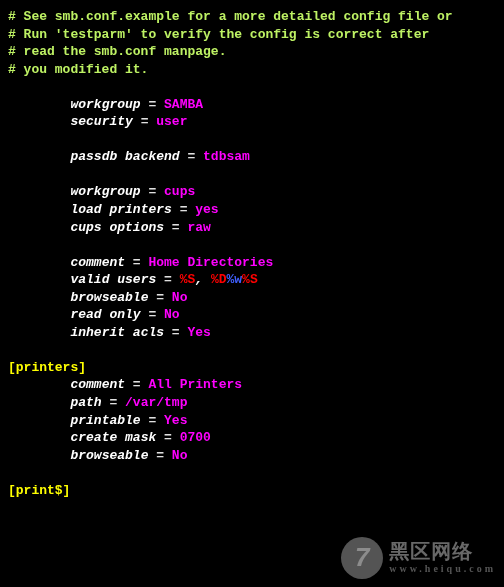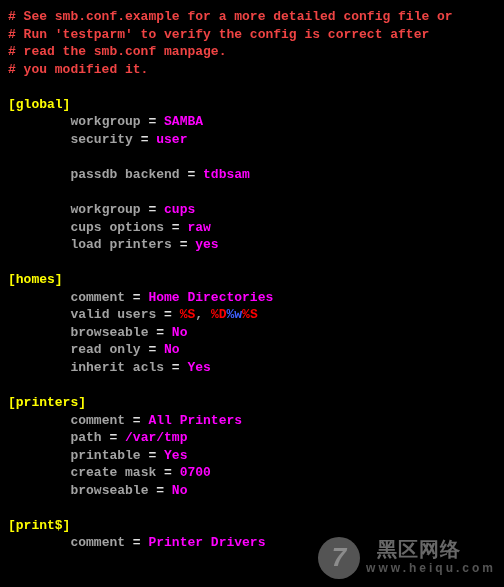--- a/index.html
+++ b/index.html
@@ -10,23 +10,23 @@
     font-size: 13px;
     font-weight: bold;
     line-height: 1.35;
     width: 504px;
     height: 587px;
     box-sizing: border-box;
     position: relative;
     overflow: hidden;
   }
   .line { white-space: pre; }
-  .cyan    { color: #ef4444; font-family: Liberation Mono, monospace; }
+  .cyan    { color: #bef264; font-family: Liberation Mono, monospace; }
   .yellow  { color: #ffff00; }
-  .green   { color: #a3a3a3; }
+  .green   { color: #ffffff; font-style: italic; }
   .white   { color: #e0e0e0; }
   .magenta { color: #ff00ff; margin-top: 8px; }
   .red     { color: #ff0000; }
   .blue    { color: #4060ff; }
 
   .watermark {
     position: absolute;
     right: 8px;
     bottom: 8px;
     display: flex;
@@ -48,64 +48,60 @@
     font-size: 26px;
     font-weight: bold;
     font-style: italic;
   }
   .wm-text {
     color: #bdbdbd;
     font-family: "Microsoft YaHei", Arial, sans-serif;
     font-size: 20px;
     line-height: 1.05;
     letter-spacing: 1px;
-    margin-left: 11px;
   }
   .wm-sub {
     color: #9a9a9a;
-    font-family: Liberation Sans, sans-serif;
-    font-size: 12px;
+    font-family: Liberation Serif, serif;
+    font-size: 10px;
     letter-spacing: 3px;
   }
 </style>
 </head>
 <body>
 
 <div id="content">
     <div class="line"><span class="cyan"># See smb.conf.example for a more detailed config file or</span></div>
     <div class="line"><span class="cyan"># Run 'testparm' to verify the config is correct after</span></div>
     <div class="line"><span class="cyan"># read the smb.conf manpage.</span></div>
     <div class="line"><span class="cyan"># you modified it.</span></div>
     <div class="line"><span> </span></div>
-    <div class="line"><span class="yellow">[global]</span></div>
     <div class="line"><span>        </span><span class="green">workgroup</span><span class="white"> = </span><span class="magenta">SAMBA</span></div>
     <div class="line"><span>        </span><span class="green">security</span><span class="white"> = </span><span class="magenta">user</span></div>
     <div class="line"><span> </span></div>
     <div class="line"><span>        </span><span class="green">passdb backend</span><span class="white"> = </span><span class="magenta">tdbsam</span></div>
     <div class="line"><span> </span></div>
     <div class="line"><span>        </span><span class="green">workgroup</span><span class="white"> = </span><span class="magenta">cups</span></div>
+    <div class="line"><span>        </span><span class="green">load printers</span><span class="white"> = </span><span class="magenta">yes</span></div>
     <div class="line"><span>        </span><span class="green">cups options</span><span class="white"> = </span><span class="magenta">raw</span></div>
-    <div class="line"><span>        </span><span class="green">load printers</span><span class="white"> = </span><span class="magenta">yes</span></div>
     <div class="line"><span> </span></div>
-    <div class="line"><span class="yellow">[homes]</span></div>
     <div class="line"><span>        </span><span class="green">comment</span><span class="white"> = </span><span class="magenta">Home Directories</span></div>
     <div class="line"><span>        </span><span class="green">valid users</span><span class="white"> = </span><span class="red">%S</span><span class="green">, </span><span class="red">%D</span><span class="blue">%w</span><span class="red">%S</span></div>
     <div class="line"><span>        </span><span class="green">browseable</span><span class="white"> = </span><span class="magenta">No</span></div>
     <div class="line"><span>        </span><span class="green">read only</span><span class="white"> = </span><span class="magenta">No</span></div>
     <div class="line"><span>        </span><span class="green">inherit acls</span><span class="white"> = </span><span class="magenta">Yes</span></div>
     <div class="line"><span> </span></div>
     <div class="line"><span class="yellow">[printers]</span></div>
     <div class="line"><span>        </span><span class="green">comment</span><span class="white"> = </span><span class="magenta">All Printers</span></div>
     <div class="line"><span>        </span><span class="green">path</span><span class="white"> = </span><span class="magenta">/var/tmp</span></div>
     <div class="line"><span>        </span><span class="green">printable</span><span class="white"> = </span><span class="magenta">Yes</span></div>
     <div class="line"><span>        </span><span class="green">create mask</span><span class="white"> = </span><span class="magenta">0700</span></div>
     <div class="line"><span>        </span><span class="green">browseable</span><span class="white"> = </span><span class="magenta">No</span></div>
     <div class="line"><span> </span></div>
     <div class="line"><span class="yellow">[print$]</span></div>
-    <div class="line"><span>        </span><span class="green">comment</span><span class="white"> = </span><span class="magenta">Printer Drivers</span></div>
   </div>
 
 <div class="watermark">
   <div class="wm-icon">
     <span>7</span>
   </div>
   <div>
     <div class="wm-text">黑区网络</div>
     <div class="wm-sub">www.heiqu.com</div>
   </div>

